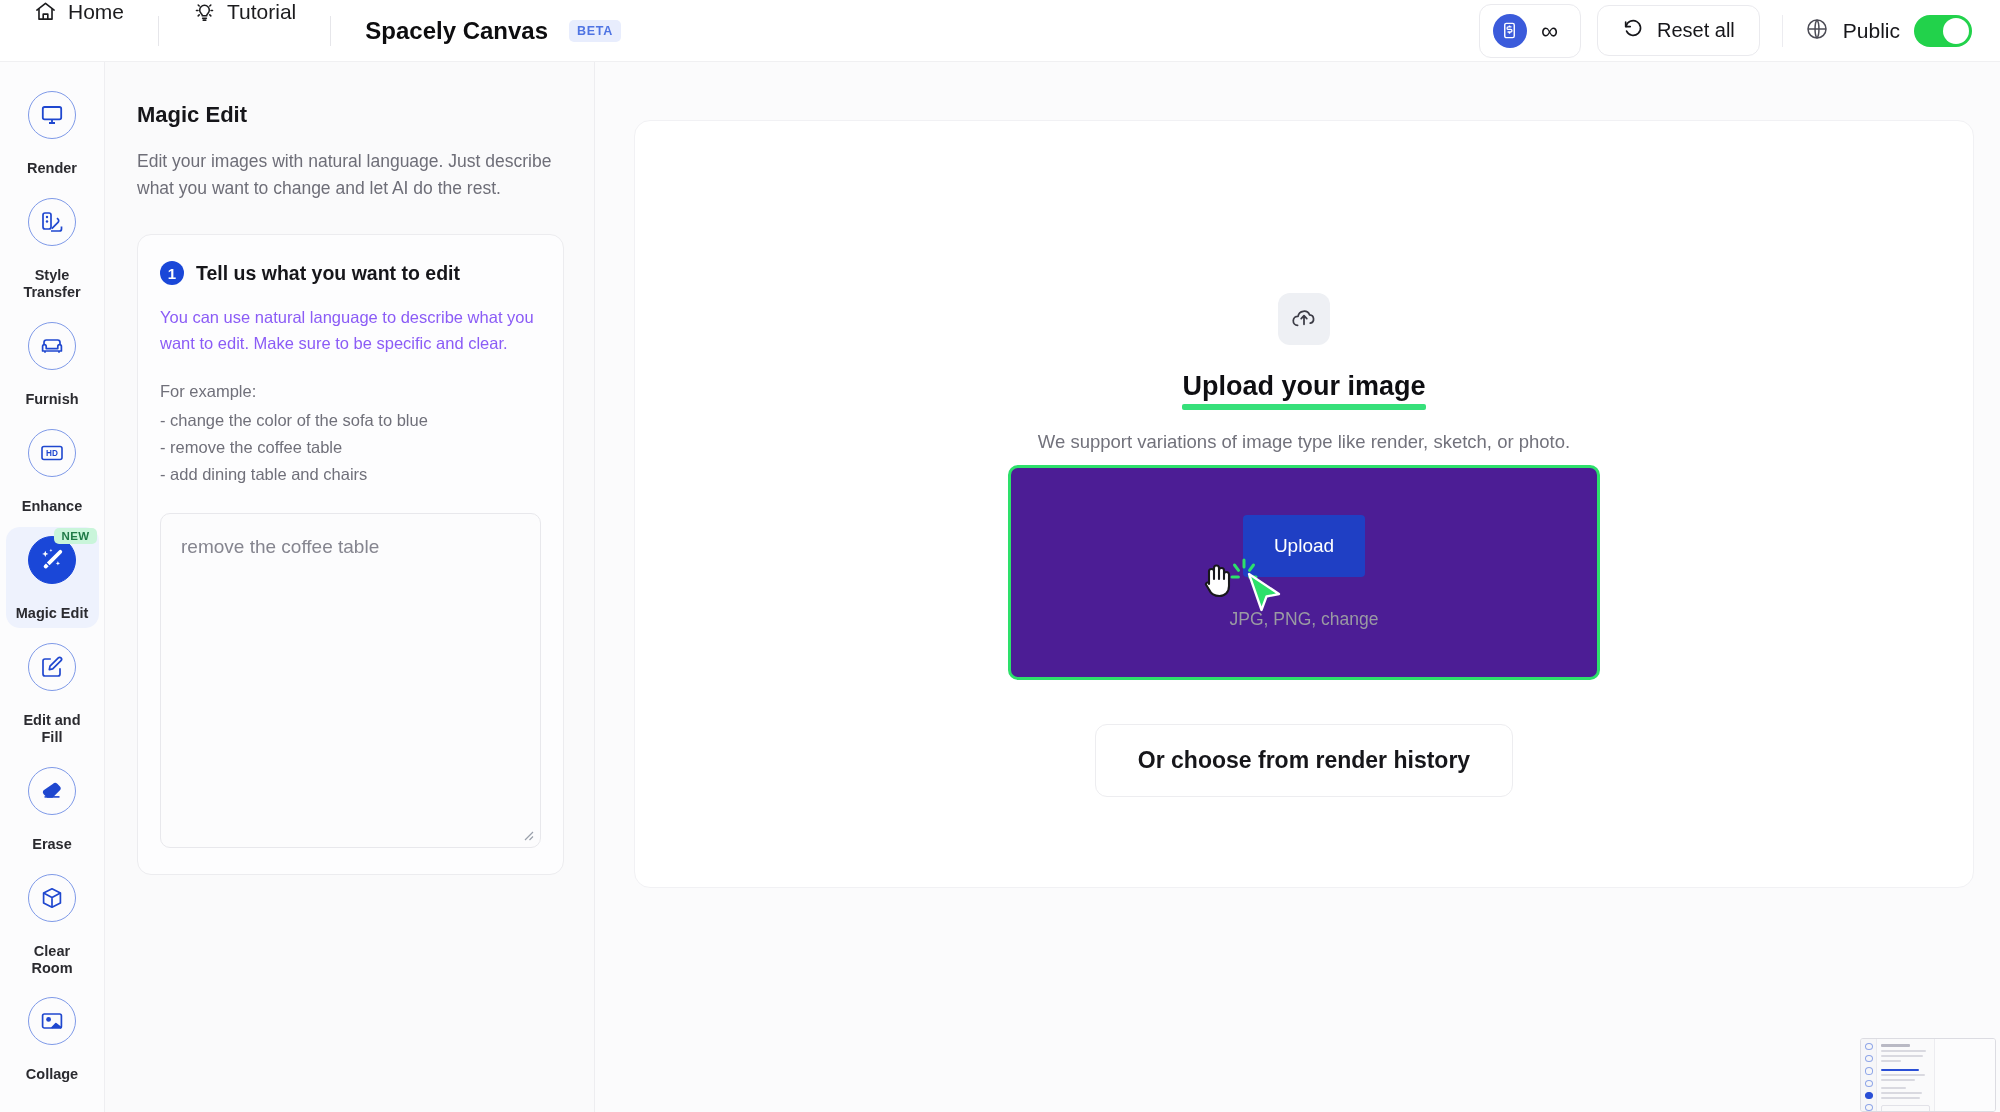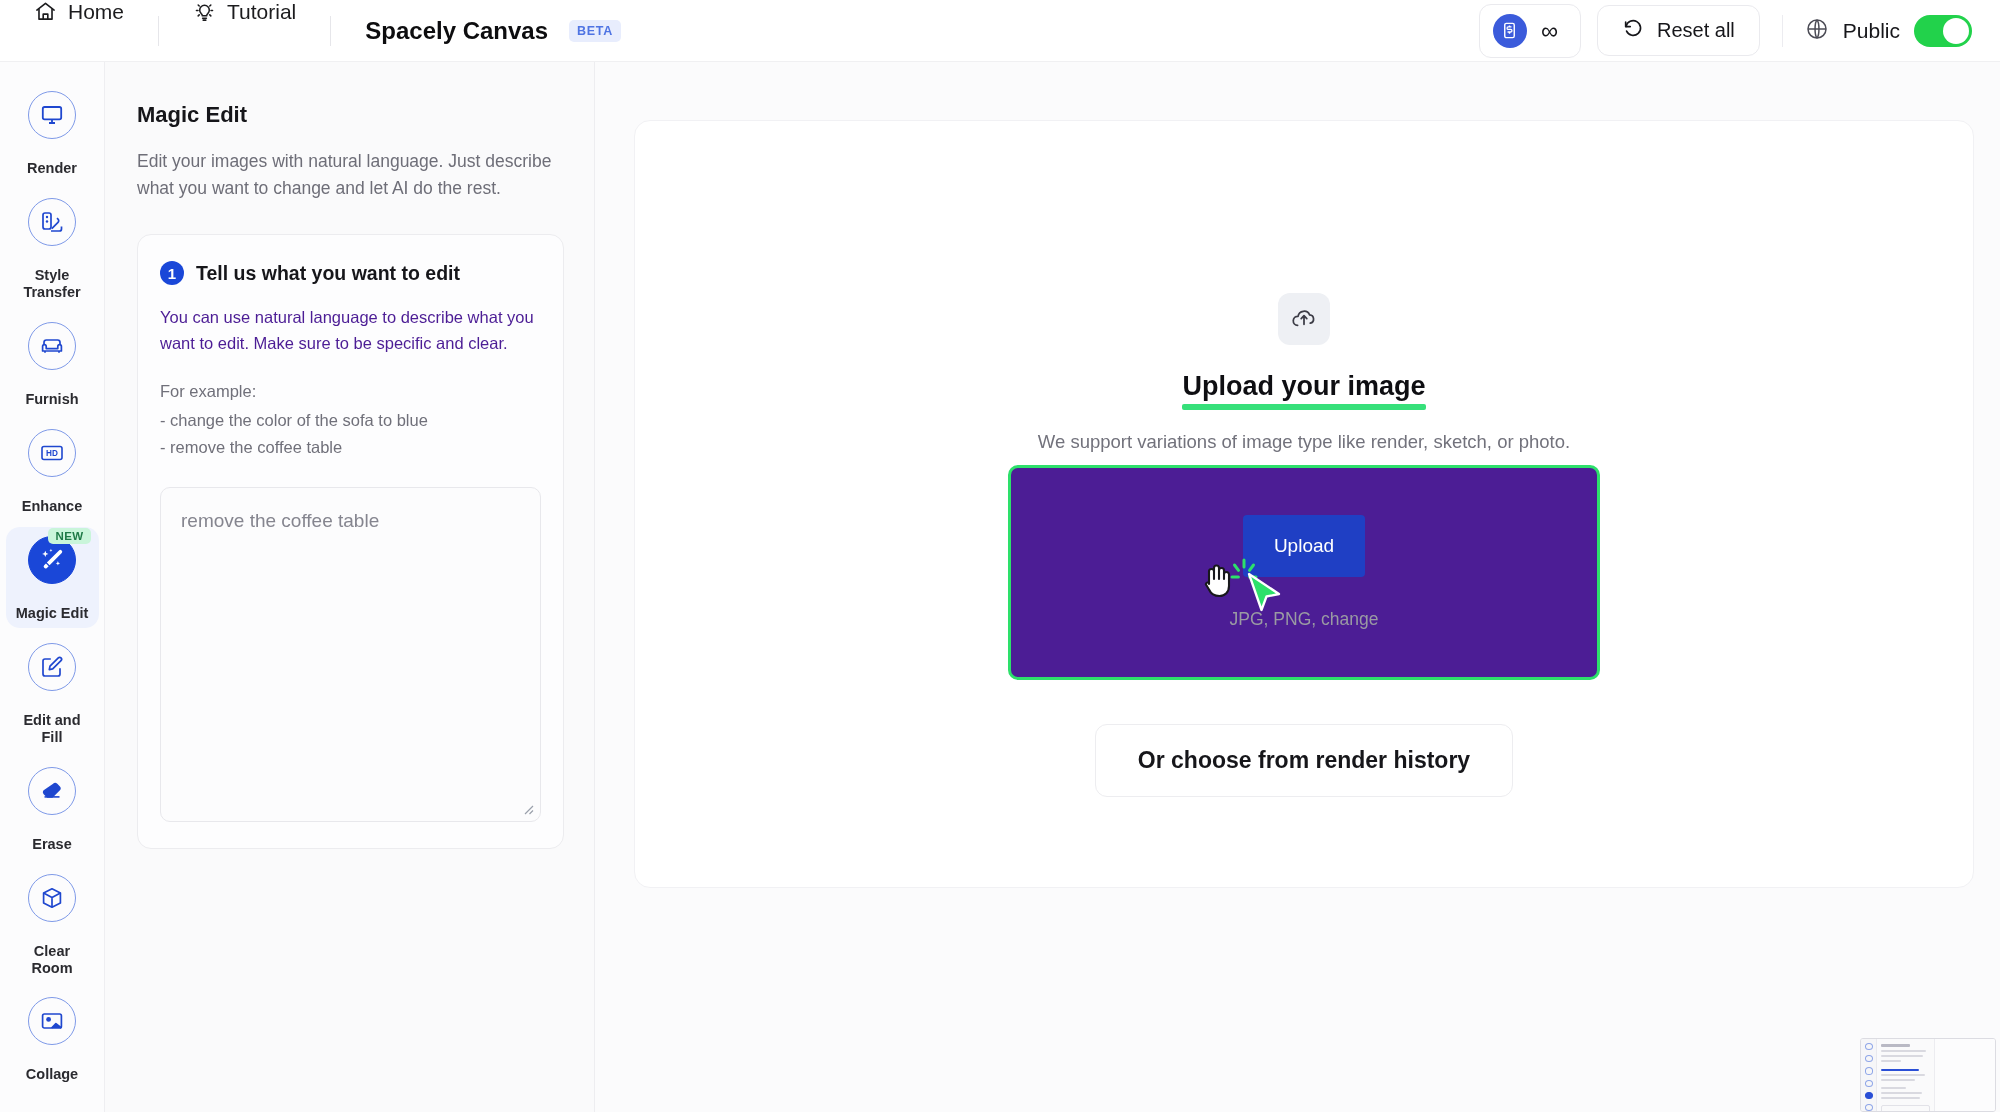--- a/index.html
+++ b/index.html
@@ -92,21 +92,21 @@
     border: 1.6px solid #7f9ae8;
     display: flex; align-items: center; justify-content: center;
     background: #fcfcfd;
   }
   .side-item.active .side-ico { background: #1a47d8; border-color: #1a47d8; }
   .side-label {
     font-size: 14.5px; font-weight: 700; color: #2b2b30;
     text-align: center; line-height: 1.17; max-width: 86px;
   }
   .new-badge {
-    position: absolute; top: 1px; right: 8px;
+    position: absolute; top: 1px; right: 2px;
     background: #c9f5da; color: #1f7a47;
     font-size: 11.5px; font-weight: 700; letter-spacing: .4px;
     padding: 2px 7px; border-radius: 5px;
   }
 
   
   .leftpanel {
     position: absolute; left: 105px; top: 62px;
     width: 490px; height: 1050px;
     background: #fafafb; border-right: 1px solid #ededf0;
@@ -118,21 +118,21 @@
     background: #fdfdfe; border: 1px solid #ececef; border-radius: 14px;
     padding: 26px 22px 26px 22px;
   }
   .step-head { display: flex; align-items: center; gap: 12px; margin-bottom: 20px; }
   .step-num {
     width: 24px; height: 24px; border-radius: 50%; background: #1a47d8;
     color: #fff; font-size: 15px; font-weight: 700;
     display: flex; align-items: center; justify-content: center; flex: 0 0 auto;
   }
   .step-title { font-size: 19.5px; font-weight: 700; color: #16161a; }
-  .step-desc { font-size: 16.5px; line-height: 1.56; color: #4c1d95; margin-bottom: 22px; }
+  .step-desc { font-size: 16.5px; line-height: 1.56; color: #8b5cf6; margin-bottom: 22px; }
   .ex-label { font-size: 16.5px; color: #70707a; line-height: 1.55; margin-bottom: 3px; }
   .ex-line { font-size: 16.5px; color: #70707a; line-height: 1.62; }
   .prompt-box {
     margin-top: 26px; width: 100%; height: 335px;
     background: #fcfcfd; border: 1px solid #e8e8ec; border-radius: 10px;
     padding: 20px 20px; position: relative;
   }
   .prompt-text { font-size: 19px; color: #85858f; line-height: 1.4; }
   .resize-grip {
     position: absolute; right: 6px; bottom: 6px; width: 14px; height: 14px;
@@ -392,20 +392,21 @@
 
     <div class="step-card">
       <div class="step-head">
         <span class="step-num">1</span>
         <span class="step-title">Tell us what you want to edit</span>
       </div>
       <div class="step-desc">You can use natural language to describe what you want to edit. Make sure to be specific and clear.</div>
       <div class="ex-label">For example:</div>
       <div class="ex-line">- change the color of the sofa to blue</div>
       <div class="ex-line">- remove the coffee table</div>
+      <div class="ex-line">- add dining table and chairs</div>
 
       <div class="prompt-box">
         <div class="prompt-text">remove the coffee table</div>
         <span class="resize-grip">
           <svg width="14" height="14" viewBox="0 0 14 14" stroke="#9aa0ab" stroke-width="1.2">
             <path d="M13 5 5 13M13 9.5 9.5 13"></path>
           </svg>
         </span>
       </div>
     </div>

